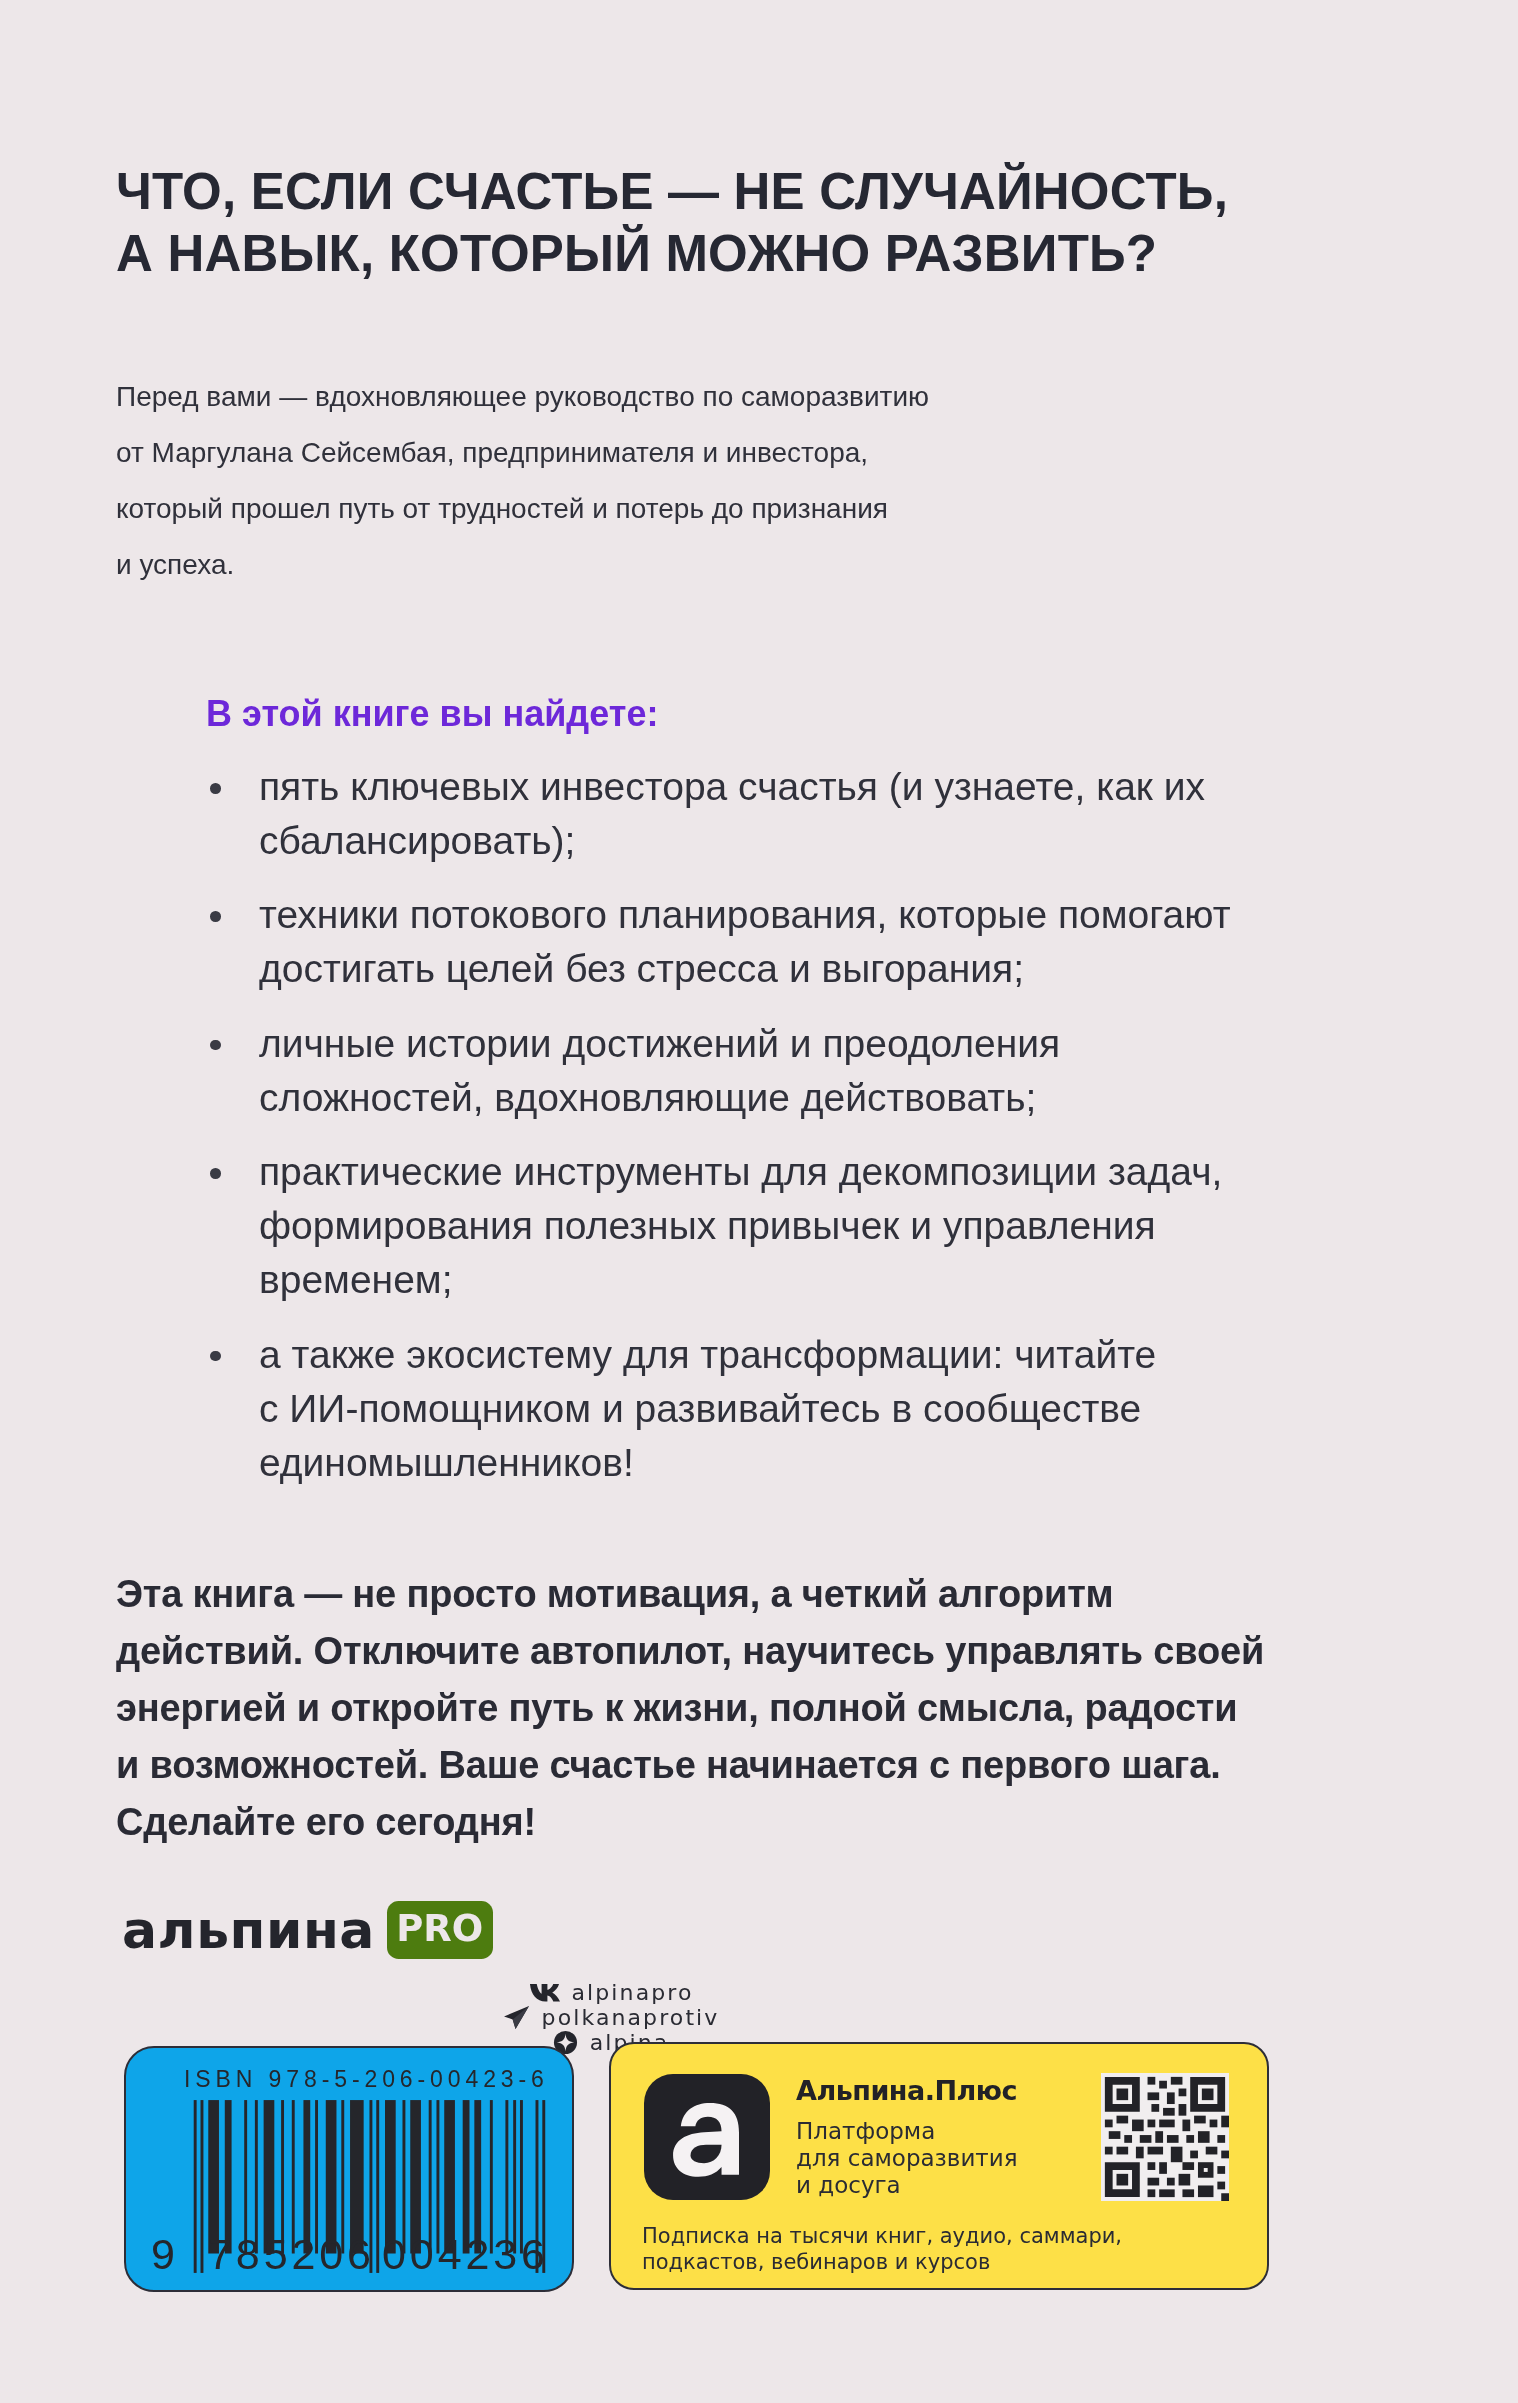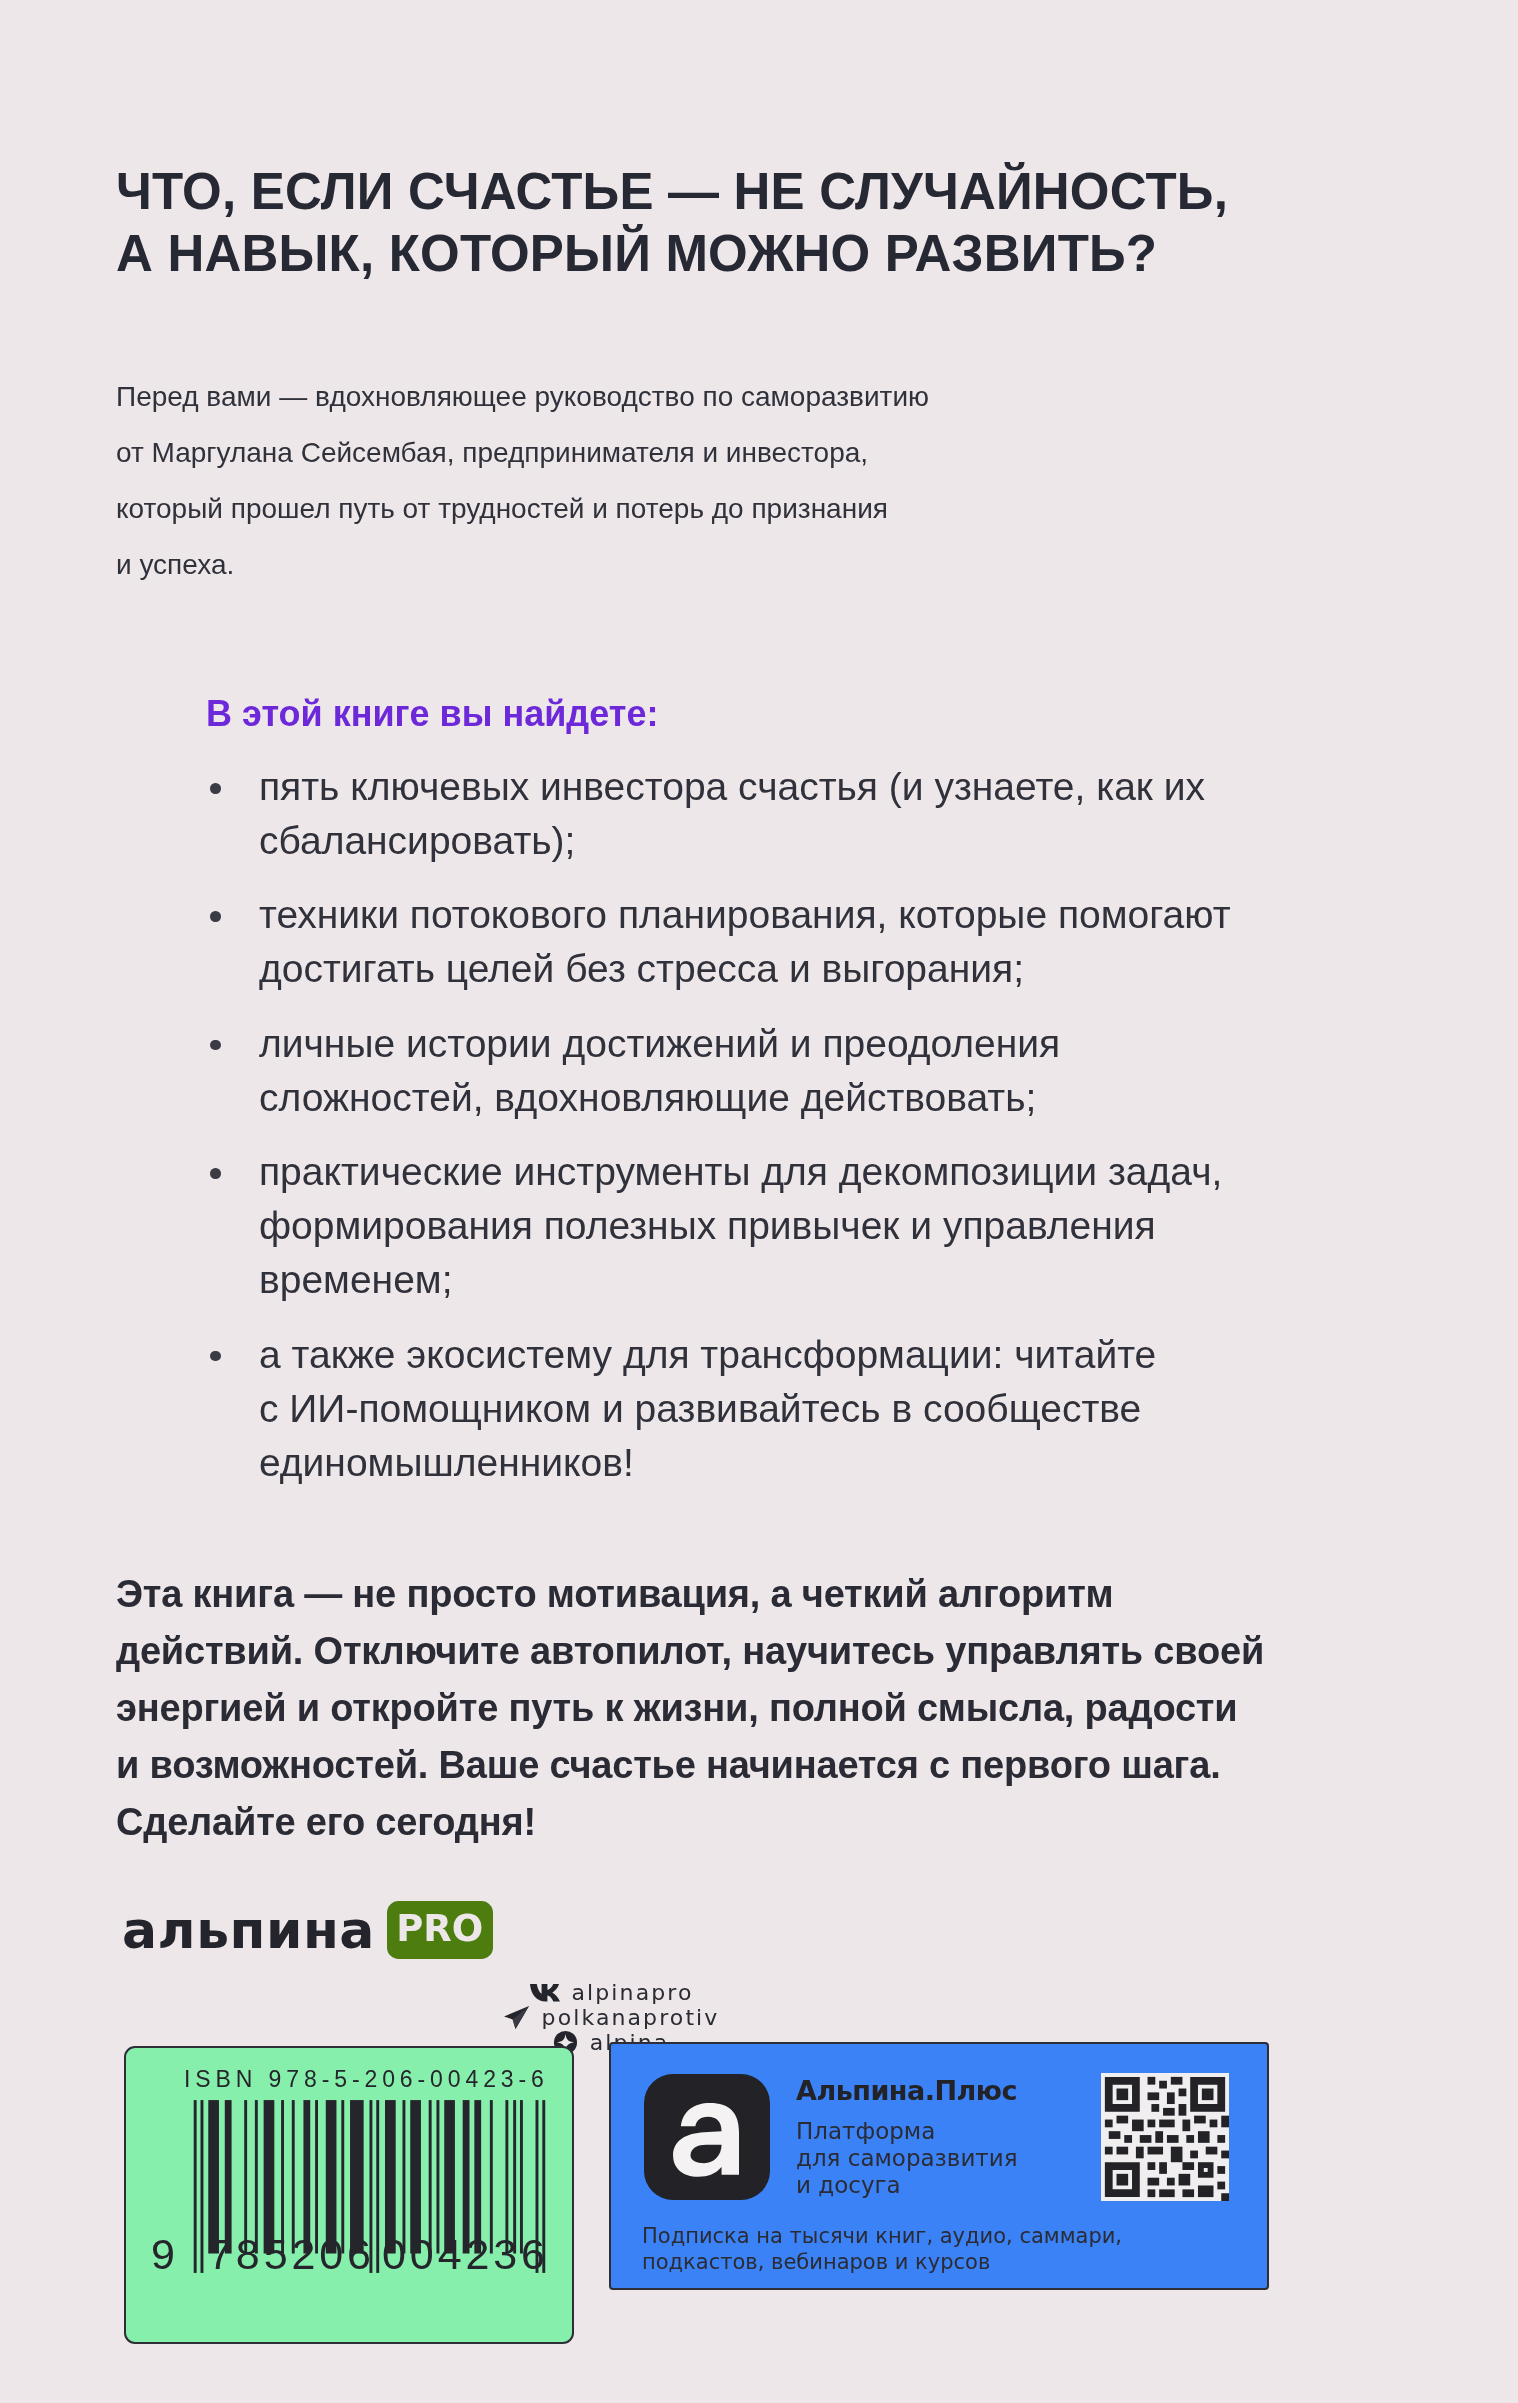--- a/index.html
+++ b/index.html
@@ -66,39 +66,39 @@
 
   .socials { left: 503px; top: 1980px; height: 39px; display: flex; align-items: center; flex-direction: column; }
   .social { display: flex; align-items: center; margin-right: 33px; }
   .social-label {
     font-family: "DejaVu Sans", sans-serif; font-size: 22px; color: #2a2b33;
     letter-spacing: 2.1px; margin-left: 11.6px;
   }
   .social svg { display: block; }
 
   .isbn-box {
-    left: 124px; top: 2046px; width: 450px; height: 298px;
-    border: 2.4px solid #2d2e38; border-radius: 11px; background: #86efac;
+    left: 124px; top: 2046px; width: 450px; height: 246px;
+    border: 2.4px solid #2d2e38; border-radius: 30px; background: #0ea5e9;
     box-sizing: border-box;
   }
   .isbn-text {
     position: absolute; left: 58px; top: 17.5px;
     font-family: "Liberation Sans", sans-serif; font-size: 23px; color: #25262b;
     letter-spacing: 4.9px; white-space: nowrap;
   }
   .barcode { position: absolute; left: 58px; top: 52px; }
   .ean-digits {
     position: absolute; top: 182px;
     font-family: "Liberation Sans", sans-serif; font-size: 43px; color: #25262b;
     letter-spacing: 3.9px; white-space: nowrap;
   }
 
   .plus-box {
     left: 609px; top: 2042px; width: 660px; height: 248px;
-    border: 2.4px solid #2d2e38; border-radius: 4px; background: #3b82f6;
+    border: 2.4px solid #2d2e38; border-radius: 25px; background: #fde047;
     box-sizing: border-box;
   }
   .app-icon {
     position: absolute; left: 33px; top: 30px; width: 126px; height: 126px;
     background: #222227; border-radius: 29px; overflow: hidden;
   }
   .plus-title {
     position: absolute; left: 185px; top: 31px;
     font-family: "DejaVu Sans", sans-serif; font-weight: 700; font-size: 27px;
     color: #222227; letter-spacing: -0.5px; white-space: nowrap;

